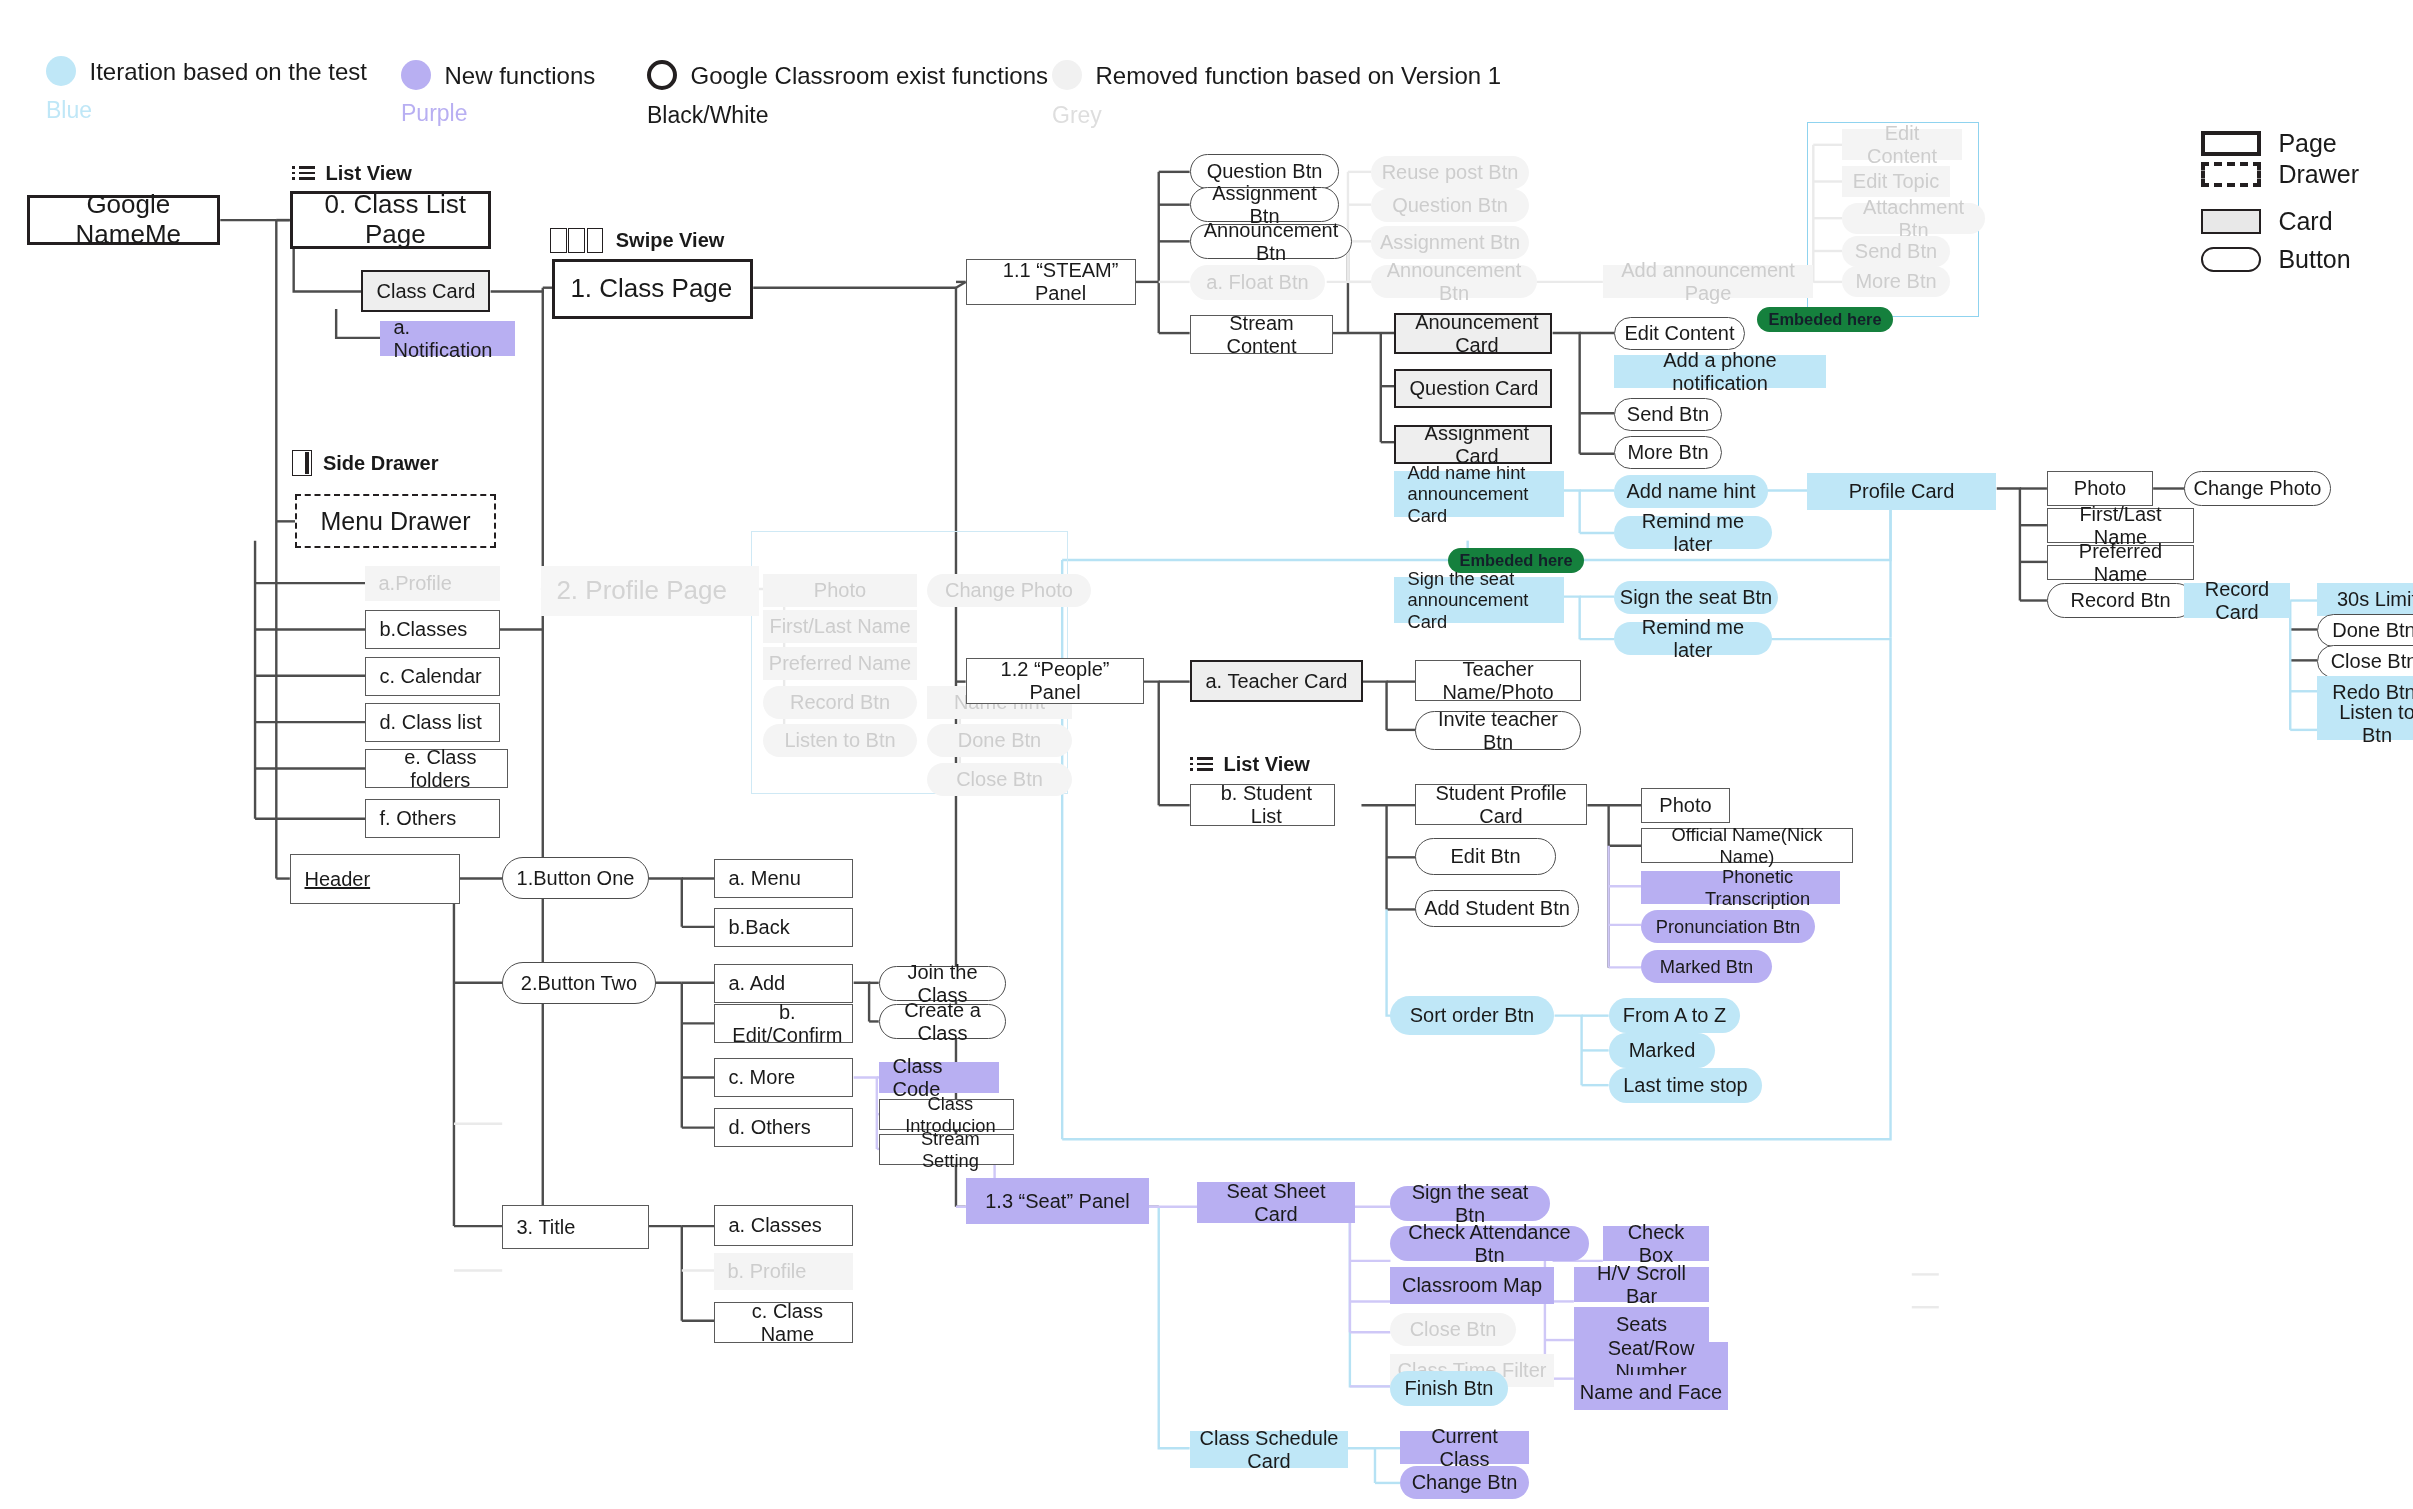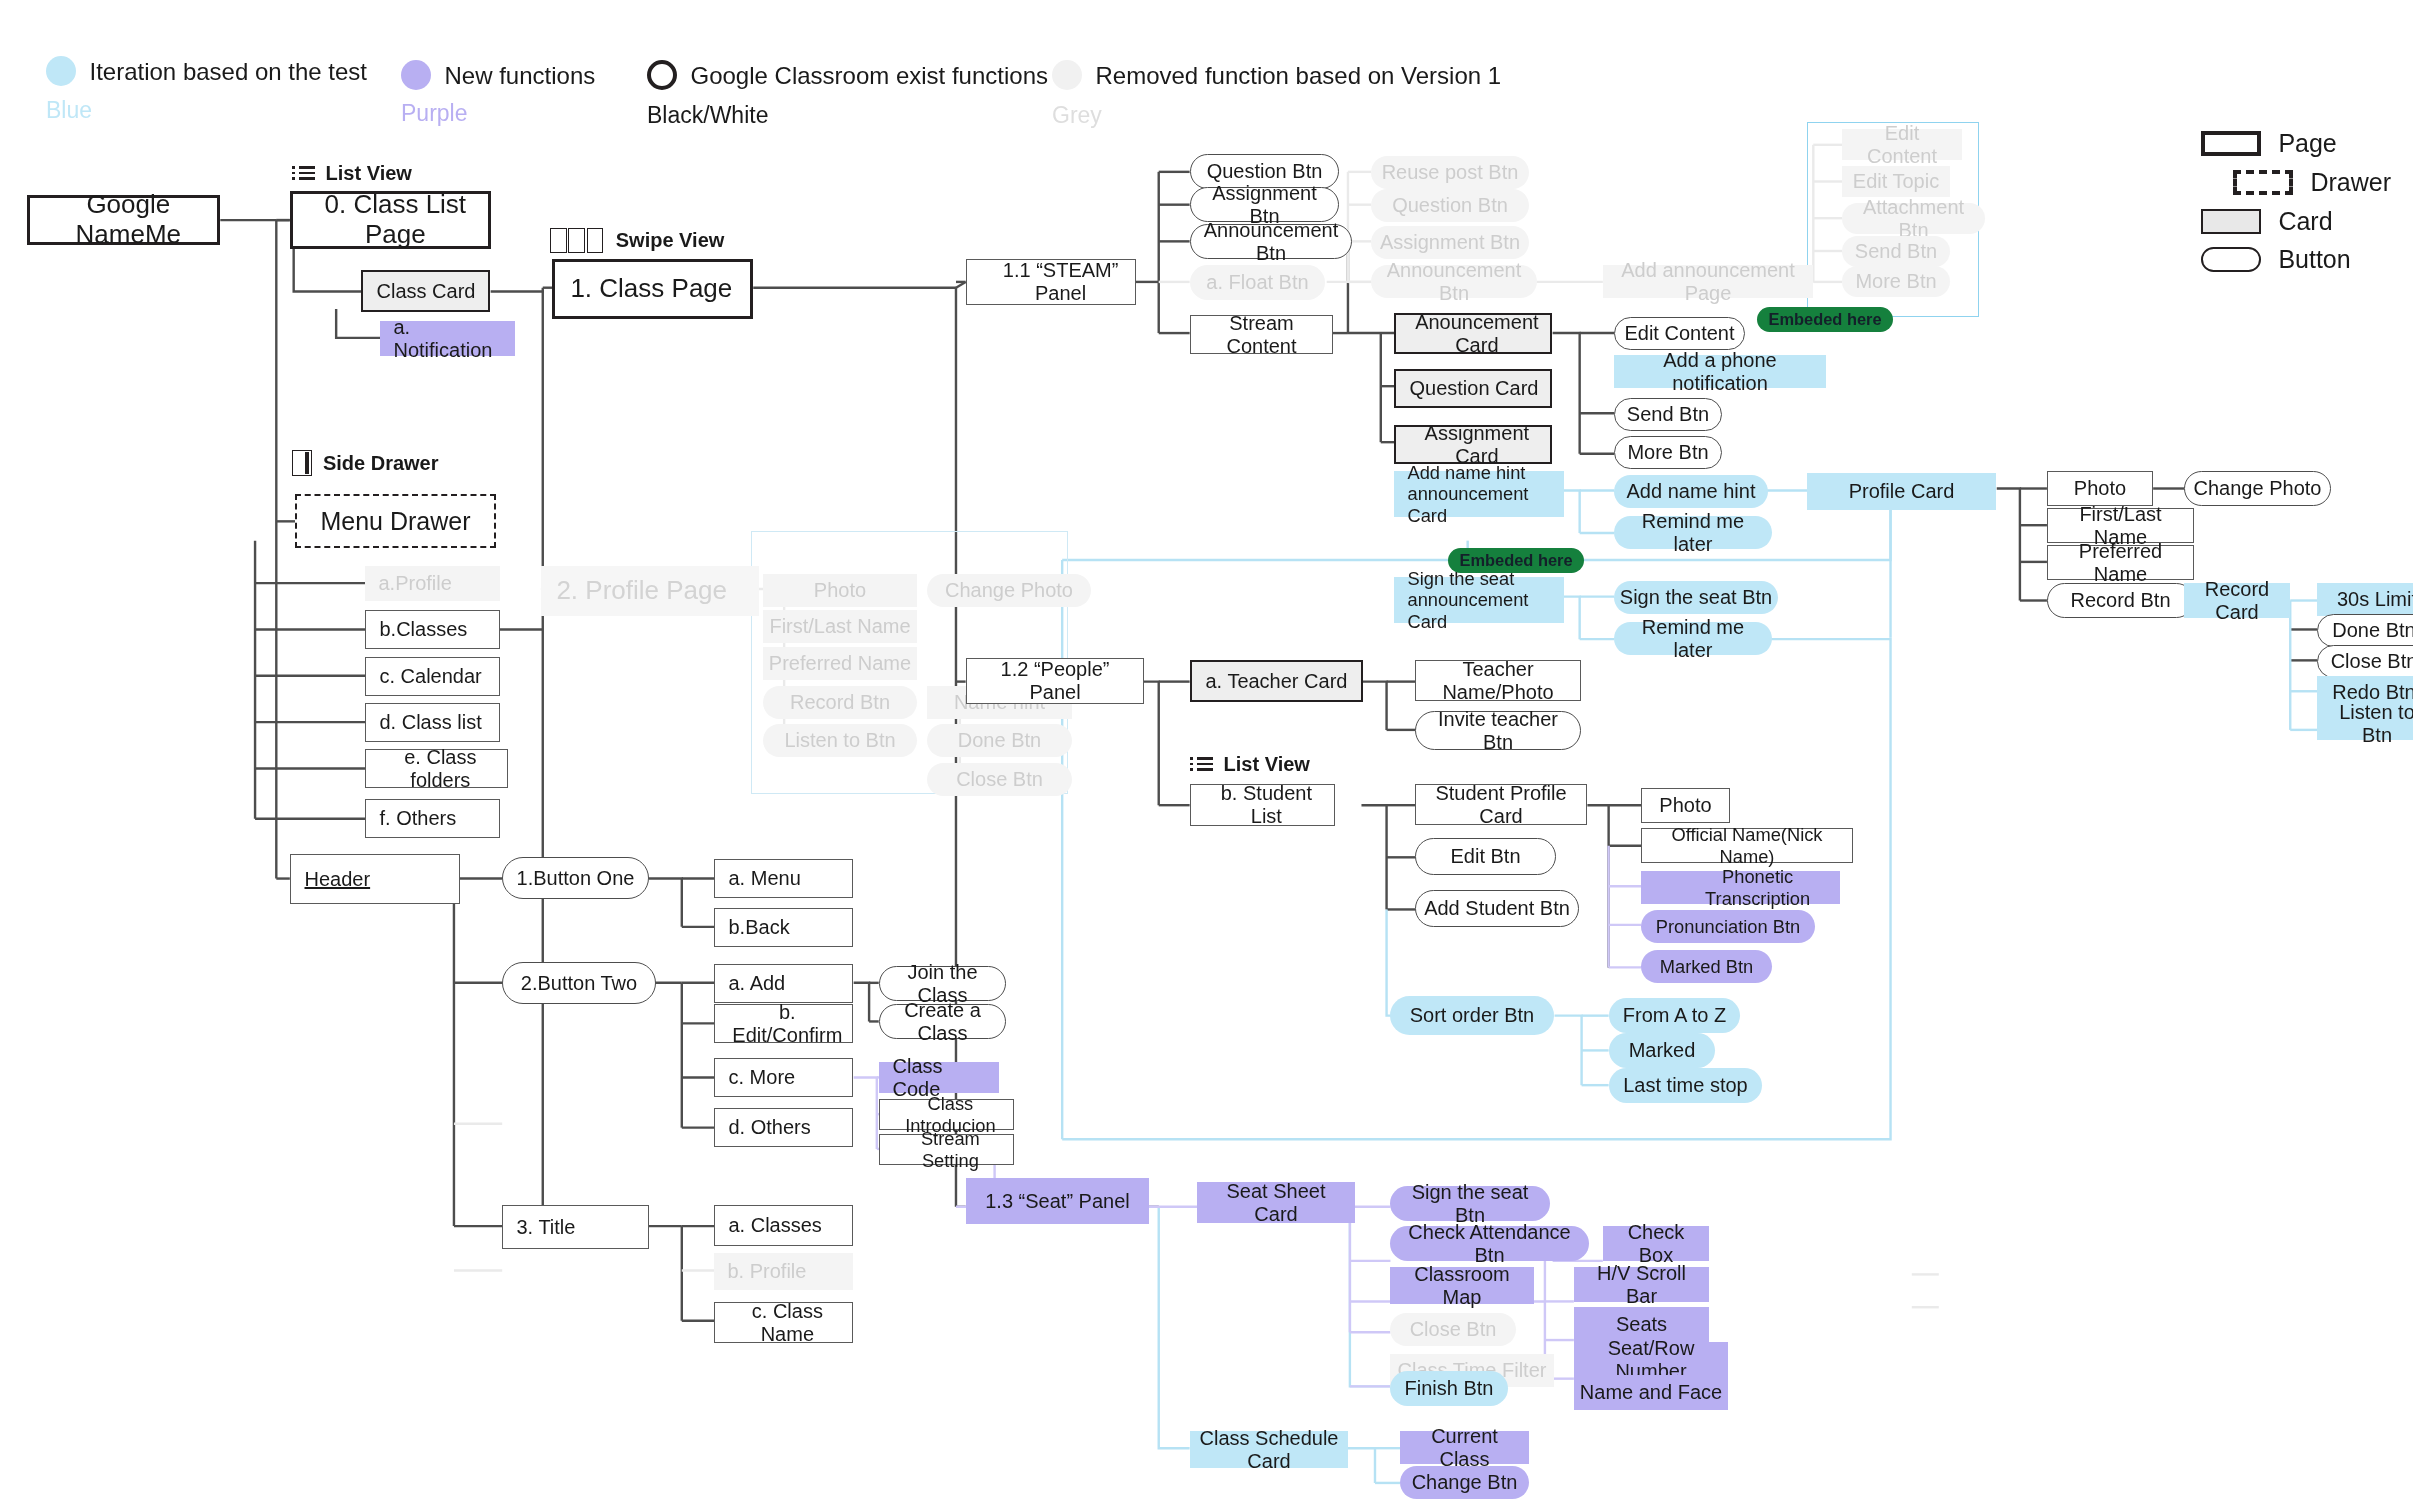--- a/index.html
+++ b/index.html
@@ -362,21 +362,21 @@
   <div class="legend-item" style="left:1052px; top:60px;">
     <span class="legend-dot" style="background:#f1f1f1;"></span>
     <span class="legend-txt">Removed function based on Version 1</span>
   </div>
   <div class="legend-sub" style="left:1052px; top:102px; color:#dedede;">Grey</div>
 
   <div class="key-row" style="left:2201px; top:129px;">
     <span class="key-swatch key-page"></span>
     <span class="key-label">Page</span>
   </div>
-  <div class="key-row" style="left:2201px; top:168px;margin-left:32px;">
+  <div class="key-row" style="left:2201px; top:160px;">
     <span class="key-swatch key-drawer"></span>
     <span class="key-label">Drawer</span>
   </div>
   <div class="key-row" style="left:2201px; top:207px;">
     <span class="key-swatch key-card"></span>
     <span class="key-label">Card</span>
   </div>
   <div class="key-row" style="left:2201px; top:245px;">
     <span class="key-swatch key-button"></span>
     <span class="key-label">Button</span>
@@ -552,21 +552,21 @@
   <div class="node blue-pill" style="left:1609px; top:1033px; width:106px; height:35px;">Marked</div>
   <div class="node blue-pill" style="left:1609px; top:1068px; width:153px; height:35px;">Last time stop</div>
 
   <div class="node purple" style="left:966px; top:1178px; width:183px; height:46px;">1.3 “Seat” Panel</div>
 
   <div class="node purple" style="left:1197px; top:1182px; width:158px; height:41px;">Seat Sheet Card</div>
 
   <div class="node purple-pill" style="left:1390px; top:1186px; width:160px; height:35px;">Sign the seat Btn</div>
   <div class="node purple-pill" style="left:1390px; top:1226px; width:199px; height:35px;">Check Attendance Btn</div>
   <div class="node purple" style="left:1603px; top:1226px; width:106px; height:35px;">Check Box</div>
-  <div class="node purple" style="left:1390px; top:1267px; width:144px; height:37px;">Classroom Map</div>
+  <div class="node purple" style="left:1390px; top:1267px; width:164px; height:37px;">Classroom Map</div>
   <div class="node purple" style="left:1574px; top:1267px; width:135px; height:35px;">H/V Scroll Bar</div>
   <div class="node purple" style="left:1574px; top:1307px; width:135px; height:35px;">Seats</div>
   <div class="node purple" style="left:1574px; top:1342px; width:154px; height:35px;">Seat/Row Number</div>
   <div class="node purple" style="left:1574px; top:1375px; width:154px; height:35px;">Name and Face</div>
   <div class="node ghost-pill" style="left:1390px; top:1313px; width:126px; height:33px;">Close Btn</div>
   <div class="node ghost" style="left:1390px; top:1354px; width:164px; height:33px;">Class Time Filter</div>
   <div class="node blue-pill" style="left:1390px; top:1371px; width:118px; height:35px;">Finish Btn</div>
 
   <div class="node blue" style="left:1190px; top:1431px; width:158px; height:37px;">Class Schedule Card</div>
   <div class="node purple" style="left:1400px; top:1431px; width:129px; height:33px;">Current Class</div>

